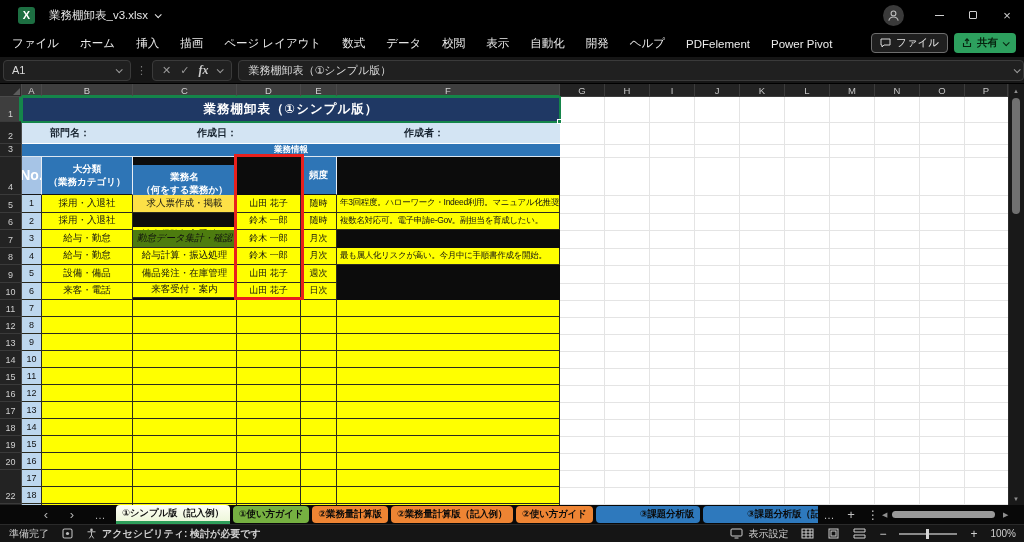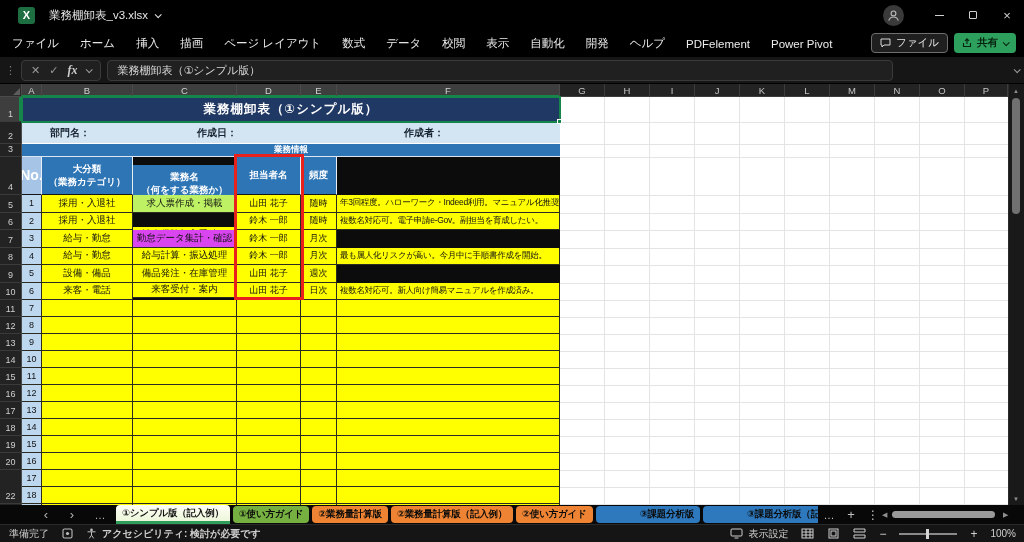--- a/index.html
+++ b/index.html
@@ -132,20 +132,24 @@
         <svg width="10" height="10" viewBox="0 0 10 10">
             <path d="M5 6V1M3 2.8L5 .8l2 2M1.5 5v3.5h7V5" fill="none" stroke="#07230f" stroke-width="1.1"></path>
           </svg>
         <span>共有</span>
         <span class="chev"></span>
       </div>
     </div>
   </div>
 
   <div class="formulabar">
+    <div class="namebox">
+      <span>A1</span>
+      <span class="chev"></span>
+    </div>
     <span class="fbar-dots">⋮</span>
     <div class="fxgroup">
       <span>✕</span>
       <span>✓</span>
       <span class="fx">fx</span>
       <span class="chev"></span>
     </div>
     <div class="fcontent">
       <span>業務棚卸表（①シンプル版）</span>
     </div>
@@ -225,56 +229,54 @@
       <div style="left: 22px; top: 38px; width: 538px; height: 22px; background: rgb(211, 228, 243); border-bottom: 1px solid rgb(255, 255, 255);"></div>
       <div style="left: 70px; top: 38px; height: 22px; transform: translateX(-50%); display: flex; align-items: center; color: rgb(22, 34, 46); font-weight: bold; font-size: 10px; white-space: nowrap;">部門名：</div>
       <div style="left: 217px; top: 38px; height: 22px; transform: translateX(-50%); display: flex; align-items: center; color: rgb(22, 34, 46); font-weight: bold; font-size: 10px; white-space: nowrap;">作成日：</div>
       <div style="left: 424px; top: 38px; height: 22px; transform: translateX(-50%); display: flex; align-items: center; color: rgb(22, 34, 46); font-weight: bold; font-size: 10px; white-space: nowrap;">作成者：</div>
       <div class="cell" style="left: 22px; top: 60px; width: 538px; height: 13px; background: rgb(46, 117, 182); color: rgb(255, 255, 255); font-weight: bold; font-size: 8.5px; border-bottom: 1px solid rgb(220, 230, 241);">業務情報</div>
       <div class="cell" style="left: 22px; top: 73px; width: 20px; height: 38px; background: rgb(166, 196, 230); color: rgb(255, 255, 255); font-weight: bold; font-size: 14px; white-space: pre-line; text-align: center; border-right: 1px solid rgb(232, 238, 245); border-bottom: 1px solid rgb(21, 21, 21); line-height: 1.35;">No.</div>
       <div class="cell" style="left: 42px; top: 73px; width: 91px; height: 38px; background: rgb(46, 117, 182); color: rgb(255, 255, 255); font-weight: bold; font-size: 9.5px; white-space: pre-line; text-align: center; border-right: 1px solid rgb(232, 238, 245); border-bottom: 1px solid rgb(21, 21, 21); line-height: 1.35;">大分類
 （業務カテゴリ）</div>
       <div class="cell" style="left: 133px; top: 73px; width: 104px; height: 38px; background: rgb(46, 117, 182); color: rgb(255, 255, 255); font-weight: bold; font-size: 9.5px; white-space: pre-line; text-align: center; border-right: 1px solid rgb(232, 238, 245); border-bottom: 1px solid rgb(21, 21, 21); line-height: 1.35; margin-top: 8px;">業務名
 （何をする業務か）</div>
-      <div class="cell" style="left: 237px; top: 73px; width: 64px; height: 38px; background: rgb(46, 117, 182); color: rgb(255, 255, 255); font-weight: bold; font-size: 9.5px; white-space: pre-line; text-align: center; border-right: 1px solid rgb(232, 238, 245); border-bottom: 1px solid rgb(21, 21, 21); line-height: 1.35;">担当者名</div>
       <div class="cell" style="left: 301px; top: 73px; width: 36px; height: 38px; background: rgb(46, 117, 182); color: rgb(255, 255, 255); font-weight: bold; font-size: 9.5px; white-space: pre-line; text-align: center; border-right: 1px solid rgb(232, 238, 245); border-bottom: 1px solid rgb(21, 21, 21); line-height: 1.35;">頻度</div>
       <div class="cell" style="left: 22px; top: 111px; width: 20px; height: 17.5px; background: rgb(189, 215, 238); color: rgb(17, 17, 17); font-size: 9px; border-right: 1px solid rgb(43, 43, 32); border-bottom: 1px solid rgb(43, 43, 32); white-space: nowrap; letter-spacing: 0px;">1</div>
       <div class="cell" style="left: 42px; top: 111px; width: 91px; height: 17.5px; background: rgb(255, 255, 0); color: rgb(17, 17, 17); font-size: 9.5px; border-right: 1px solid rgb(43, 43, 32); border-bottom: 1px solid rgb(43, 43, 32); white-space: nowrap; letter-spacing: 0px;">採用・入退社</div>
-      <div class="cell" style="left: 133px; top: 111px; width: 104px; height: 17.5px; background: #bef264; color: rgb(17, 17, 17); font-size: 9.5px; border-right: 1px solid rgb(43, 43, 32); border-bottom: 1px solid rgb(43, 43, 32); white-space: nowrap; letter-spacing: 0px;">求人票作成・掲載</div>
+      <div class="cell" style="left: 133px; top: 111px; width: 104px; height: 17.5px; background: #fde047; color: rgb(17, 17, 17); font-size: 9.5px; border-right: 1px solid rgb(43, 43, 32); border-bottom: 1px solid rgb(43, 43, 32); white-space: nowrap; letter-spacing: 0px;">求人票作成・掲載</div>
       <div class="cell" style="left: 237px; top: 111px; width: 64px; height: 17.5px; background: rgb(255, 255, 0); color: rgb(17, 17, 17); font-size: 9px; border-right: 1px solid rgb(43, 43, 32); border-bottom: 1px solid rgb(43, 43, 32); white-space: nowrap; letter-spacing: 0px;">山田 花子</div>
       <div class="cell" style="left: 301px; top: 111px; width: 36px; height: 17.5px; background: rgb(255, 255, 0); color: rgb(17, 17, 17); font-size: 9px; border-right: 1px solid rgb(43, 43, 32); border-bottom: 1px solid rgb(43, 43, 32); white-space: nowrap; letter-spacing: 0px;">随時</div>
       <div class="cell" style="left: 337px; top: 111px; width: 223px; height: 17.5px; background: rgb(255, 255, 0); color: rgb(17, 17, 17); font-size: 8.5px; border-right: 1px solid rgb(43, 43, 32); border-bottom: 1px solid rgb(43, 43, 32); justify-content: flex-start; padding: 0px 3px; white-space: nowrap; letter-spacing: -0.3px;">年3回程度。ハローワーク・Indeed利用。マニュアル化推奨。</div>
       <div class="cell" style="left: 22px; top: 128.5px; width: 20px; height: 17.5px; background: rgb(189, 215, 238); color: rgb(17, 17, 17); font-size: 9px; border-right: 1px solid rgb(43, 43, 32); border-bottom: 1px solid rgb(43, 43, 32); white-space: nowrap; letter-spacing: 0px;">2</div>
       <div class="cell" style="left: 42px; top: 128.5px; width: 91px; height: 17.5px; background: rgb(255, 255, 0); color: rgb(17, 17, 17); font-size: 9.5px; border-right: 1px solid rgb(43, 43, 32); border-bottom: 1px solid rgb(43, 43, 32); white-space: nowrap; letter-spacing: 0px;">採用・入退社</div>
       <div class="cell" style="left: 133px; top: 143px; width: 104px; height: 15px; background: rgb(255, 255, 0); color: rgb(17, 17, 17); font-size: 9.5px; border-right: 1px solid rgb(43, 43, 32); border-bottom: 1px solid rgb(43, 43, 32); white-space: nowrap; letter-spacing: 0px;">社会保険加入手続き</div>
       <div class="cell" style="left: 237px; top: 128.5px; width: 64px; height: 17.5px; background: rgb(255, 255, 0); color: rgb(17, 17, 17); font-size: 9px; border-right: 1px solid rgb(43, 43, 32); border-bottom: 1px solid rgb(43, 43, 32); white-space: nowrap; letter-spacing: 0px;">鈴木 一郎</div>
       <div class="cell" style="left: 301px; top: 128.5px; width: 36px; height: 17.5px; background: rgb(255, 255, 0); color: rgb(17, 17, 17); font-size: 9px; border-right: 1px solid rgb(43, 43, 32); border-bottom: 1px solid rgb(43, 43, 32); white-space: nowrap; letter-spacing: 0px;">随時</div>
       <div class="cell" style="left: 337px; top: 128.5px; width: 223px; height: 17.5px; background: rgb(255, 255, 0); color: rgb(17, 17, 17); font-size: 8.5px; border-right: 1px solid rgb(43, 43, 32); border-bottom: 1px solid rgb(43, 43, 32); justify-content: flex-start; padding: 0px 3px; white-space: nowrap; letter-spacing: -0.3px;">複数名対応可。電子申請e-Gov。副担当を育成したい。</div>
       <div class="cell" style="left: 22px; top: 146px; width: 20px; height: 17.5px; background: rgb(189, 215, 238); color: rgb(17, 17, 17); font-size: 9px; border-right: 1px solid rgb(43, 43, 32); border-bottom: 1px solid rgb(43, 43, 32); white-space: nowrap; letter-spacing: 0px;">3</div>
       <div class="cell" style="left: 42px; top: 146px; width: 91px; height: 17.5px; background: rgb(255, 255, 0); color: rgb(17, 17, 17); font-size: 9.5px; border-right: 1px solid rgb(43, 43, 32); border-bottom: 1px solid rgb(43, 43, 32); white-space: nowrap; letter-spacing: 0px;">給与・勤怠</div>
-      <div class="cell" style="left: 133px; top: 146px; width: 104px; height: 17.5px; background: #d946ef; color: rgb(17, 17, 17); font-size: 9.5px; border-right: 1px solid rgb(43, 43, 32); border-bottom: 1px solid rgb(43, 43, 32); white-space: nowrap; letter-spacing: 0px;">勤怠データ集計・確認</div>
+      <div class="cell" style="left: 133px; top: 146px; width: 104px; height: 17.5px; background: #4d7c0f; color: rgb(17, 17, 17); font-size: 9.5px; border-right: 1px solid rgb(43, 43, 32); border-bottom: 1px solid rgb(43, 43, 32); white-space: nowrap; letter-spacing: 0px; font-style: italic;">勤怠データ集計・確認</div>
       <div class="cell" style="left: 237px; top: 146px; width: 64px; height: 17.5px; background: rgb(255, 255, 0); color: rgb(17, 17, 17); font-size: 9px; border-right: 1px solid rgb(43, 43, 32); border-bottom: 1px solid rgb(43, 43, 32); white-space: nowrap; letter-spacing: 0px;">鈴木 一郎</div>
       <div class="cell" style="left: 301px; top: 146px; width: 36px; height: 17.5px; background: rgb(255, 255, 0); color: rgb(17, 17, 17); font-size: 9px; border-right: 1px solid rgb(43, 43, 32); border-bottom: 1px solid rgb(43, 43, 32); white-space: nowrap; letter-spacing: 0px;">月次</div>
       <div class="cell" style="left: 22px; top: 163.5px; width: 20px; height: 17.5px; background: rgb(189, 215, 238); color: rgb(17, 17, 17); font-size: 9px; border-right: 1px solid rgb(43, 43, 32); border-bottom: 1px solid rgb(43, 43, 32); white-space: nowrap; letter-spacing: 0px;">4</div>
       <div class="cell" style="left: 42px; top: 163.5px; width: 91px; height: 17.5px; background: rgb(255, 255, 0); color: rgb(17, 17, 17); font-size: 9.5px; border-right: 1px solid rgb(43, 43, 32); border-bottom: 1px solid rgb(43, 43, 32); white-space: nowrap; letter-spacing: 0px;">給与・勤怠</div>
       <div class="cell" style="left: 133px; top: 163.5px; width: 104px; height: 17.5px; background: rgb(255, 255, 0); color: rgb(17, 17, 17); font-size: 9.5px; border-right: 1px solid rgb(43, 43, 32); border-bottom: 1px solid rgb(43, 43, 32); white-space: nowrap; letter-spacing: 0px;">給与計算・振込処理</div>
       <div class="cell" style="left: 237px; top: 163.5px; width: 64px; height: 17.5px; background: rgb(255, 255, 0); color: rgb(17, 17, 17); font-size: 9px; border-right: 1px solid rgb(43, 43, 32); border-bottom: 1px solid rgb(43, 43, 32); white-space: nowrap; letter-spacing: 0px;">鈴木 一郎</div>
       <div class="cell" style="left: 301px; top: 163.5px; width: 36px; height: 17.5px; background: rgb(255, 255, 0); color: rgb(17, 17, 17); font-size: 9px; border-right: 1px solid rgb(43, 43, 32); border-bottom: 1px solid rgb(43, 43, 32); white-space: nowrap; letter-spacing: 0px;">月次</div>
       <div class="cell" style="left: 337px; top: 163.5px; width: 223px; height: 17.5px; background: rgb(255, 255, 0); color: rgb(17, 17, 17); font-size: 8.5px; border-right: 1px solid rgb(43, 43, 32); border-bottom: 1px solid rgb(43, 43, 32); justify-content: flex-start; padding: 0px 3px; white-space: nowrap; letter-spacing: -0.3px;">最も属人化リスクが高い。今月中に手順書作成を開始。</div>
       <div class="cell" style="left: 22px; top: 181px; width: 20px; height: 17.5px; background: rgb(189, 215, 238); color: rgb(17, 17, 17); font-size: 9px; border-right: 1px solid rgb(43, 43, 32); border-bottom: 1px solid rgb(43, 43, 32); white-space: nowrap; letter-spacing: 0px;">5</div>
       <div class="cell" style="left: 42px; top: 181px; width: 91px; height: 17.5px; background: rgb(255, 255, 0); color: rgb(17, 17, 17); font-size: 9.5px; border-right: 1px solid rgb(43, 43, 32); border-bottom: 1px solid rgb(43, 43, 32); white-space: nowrap; letter-spacing: 0px;">設備・備品</div>
       <div class="cell" style="left: 133px; top: 181px; width: 104px; height: 17.5px; background: rgb(255, 255, 0); color: rgb(17, 17, 17); font-size: 9.5px; border-right: 1px solid rgb(43, 43, 32); border-bottom: 1px solid rgb(43, 43, 32); white-space: nowrap; letter-spacing: 0px;">備品発注・在庫管理</div>
       <div class="cell" style="left: 237px; top: 181px; width: 64px; height: 17.5px; background: rgb(255, 255, 0); color: rgb(17, 17, 17); font-size: 9px; border-right: 1px solid rgb(43, 43, 32); border-bottom: 1px solid rgb(43, 43, 32); white-space: nowrap; letter-spacing: 0px;">山田 花子</div>
       <div class="cell" style="left: 301px; top: 181px; width: 36px; height: 17.5px; background: rgb(255, 255, 0); color: rgb(17, 17, 17); font-size: 9px; border-right: 1px solid rgb(43, 43, 32); border-bottom: 1px solid rgb(43, 43, 32); white-space: nowrap; letter-spacing: 0px;">週次</div>
       <div class="cell" style="left: 22px; top: 198.5px; width: 20px; height: 17.5px; background: rgb(189, 215, 238); color: rgb(17, 17, 17); font-size: 9px; border-right: 1px solid rgb(43, 43, 32); border-bottom: 1px solid rgb(43, 43, 32); white-space: nowrap; letter-spacing: 0px;">6</div>
       <div class="cell" style="left: 42px; top: 198.5px; width: 91px; height: 17.5px; background: rgb(255, 255, 0); color: rgb(17, 17, 17); font-size: 9.5px; border-right: 1px solid rgb(43, 43, 32); border-bottom: 1px solid rgb(43, 43, 32); white-space: nowrap; letter-spacing: 0px;">来客・電話</div>
       <div class="cell" style="left: 133px; top: 198.5px; width: 104px; height: 15px; background: rgb(255, 255, 0); color: rgb(17, 17, 17); font-size: 9.5px; border-right: 1px solid rgb(43, 43, 32); border-bottom: 1px solid rgb(43, 43, 32); white-space: nowrap; letter-spacing: 0px;">来客受付・案内</div>
       <div class="cell" style="left: 237px; top: 198.5px; width: 64px; height: 17.5px; background: rgb(255, 255, 0); color: rgb(17, 17, 17); font-size: 9px; border-right: 1px solid rgb(43, 43, 32); border-bottom: 1px solid rgb(43, 43, 32); white-space: nowrap; letter-spacing: 0px;">山田 花子</div>
       <div class="cell" style="left: 301px; top: 198.5px; width: 36px; height: 17.5px; background: rgb(255, 255, 0); color: rgb(17, 17, 17); font-size: 9px; border-right: 1px solid rgb(43, 43, 32); border-bottom: 1px solid rgb(43, 43, 32); white-space: nowrap; letter-spacing: 0px;">日次</div>
-      <div class="cell" style="left: 337px; top: 198.5px; width: 223px; height: 17.5px; background: rgb(255, 255, 0); color: rgb(17, 17, 17); font-size: 8.5px; border-right: 1px solid rgb(43, 43, 32); border-bottom: 1px solid rgb(43, 43, 32); justify-content: flex-start; padding: 0px 3px; white-space: nowrap; letter-spacing: -0.3px;">複数名対応可。新人向け簡易マニュアルを作成済み。</div>
       <div class="cell" style="left: 22px; top: 216px; width: 20px; height: 17px; background: rgb(189, 215, 238); color: rgb(17, 17, 17); font-size: 9px; border-right: 1px solid rgb(43, 43, 32); border-bottom: 1px solid rgb(43, 43, 32); white-space: nowrap; letter-spacing: 0px;">7</div>
       <div class="cell" style="left: 42px; top: 216px; width: 91px; height: 17px; background: rgb(255, 255, 0); color: rgb(17, 17, 17); font-size: 9px; border-right: 1px solid rgb(43, 43, 32); border-bottom: 1px solid rgb(43, 43, 32); white-space: nowrap; letter-spacing: 0px;"></div>
       <div class="cell" style="left: 133px; top: 216px; width: 104px; height: 17px; background: rgb(255, 255, 0); color: rgb(17, 17, 17); font-size: 9px; border-right: 1px solid rgb(43, 43, 32); border-bottom: 1px solid rgb(43, 43, 32); white-space: nowrap; letter-spacing: 0px;"></div>
       <div class="cell" style="left: 237px; top: 216px; width: 64px; height: 17px; background: rgb(255, 255, 0); color: rgb(17, 17, 17); font-size: 9px; border-right: 1px solid rgb(43, 43, 32); border-bottom: 1px solid rgb(43, 43, 32); white-space: nowrap; letter-spacing: 0px;"></div>
       <div class="cell" style="left: 301px; top: 216px; width: 36px; height: 17px; background: rgb(255, 255, 0); color: rgb(17, 17, 17); font-size: 9px; border-right: 1px solid rgb(43, 43, 32); border-bottom: 1px solid rgb(43, 43, 32); white-space: nowrap; letter-spacing: 0px;"></div>
       <div class="cell" style="left: 337px; top: 216px; width: 223px; height: 17px; background: rgb(255, 255, 0); color: rgb(17, 17, 17); font-size: 9px; border-right: 1px solid rgb(43, 43, 32); border-bottom: 1px solid rgb(43, 43, 32); white-space: nowrap; letter-spacing: 0px;"></div>
       <div class="cell" style="left: 22px; top: 233px; width: 20px; height: 17px; background: rgb(189, 215, 238); color: rgb(17, 17, 17); font-size: 9px; border-right: 1px solid rgb(43, 43, 32); border-bottom: 1px solid rgb(43, 43, 32); white-space: nowrap; letter-spacing: 0px;">8</div>
       <div class="cell" style="left: 42px; top: 233px; width: 91px; height: 17px; background: rgb(255, 255, 0); color: rgb(17, 17, 17); font-size: 9px; border-right: 1px solid rgb(43, 43, 32); border-bottom: 1px solid rgb(43, 43, 32); white-space: nowrap; letter-spacing: 0px;"></div>
       <div class="cell" style="left: 133px; top: 233px; width: 104px; height: 17px; background: rgb(255, 255, 0); color: rgb(17, 17, 17); font-size: 9px; border-right: 1px solid rgb(43, 43, 32); border-bottom: 1px solid rgb(43, 43, 32); white-space: nowrap; letter-spacing: 0px;"></div>
       <div class="cell" style="left: 237px; top: 233px; width: 64px; height: 17px; background: rgb(255, 255, 0); color: rgb(17, 17, 17); font-size: 9px; border-right: 1px solid rgb(43, 43, 32); border-bottom: 1px solid rgb(43, 43, 32); white-space: nowrap; letter-spacing: 0px;"></div>

